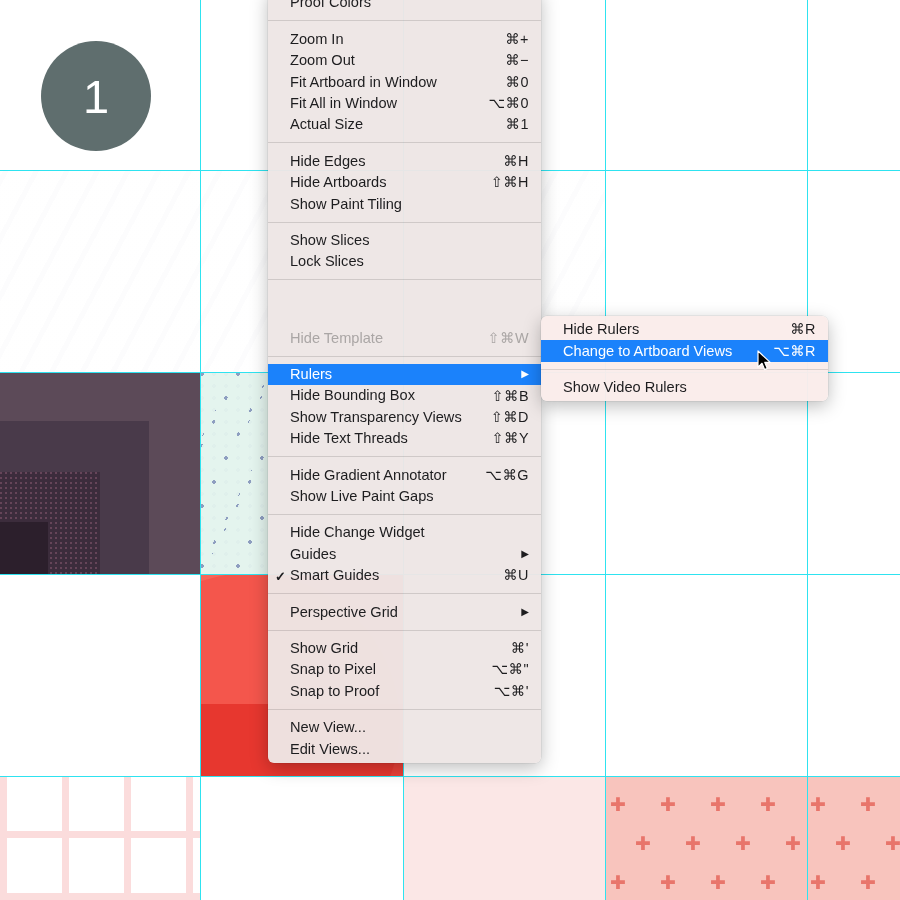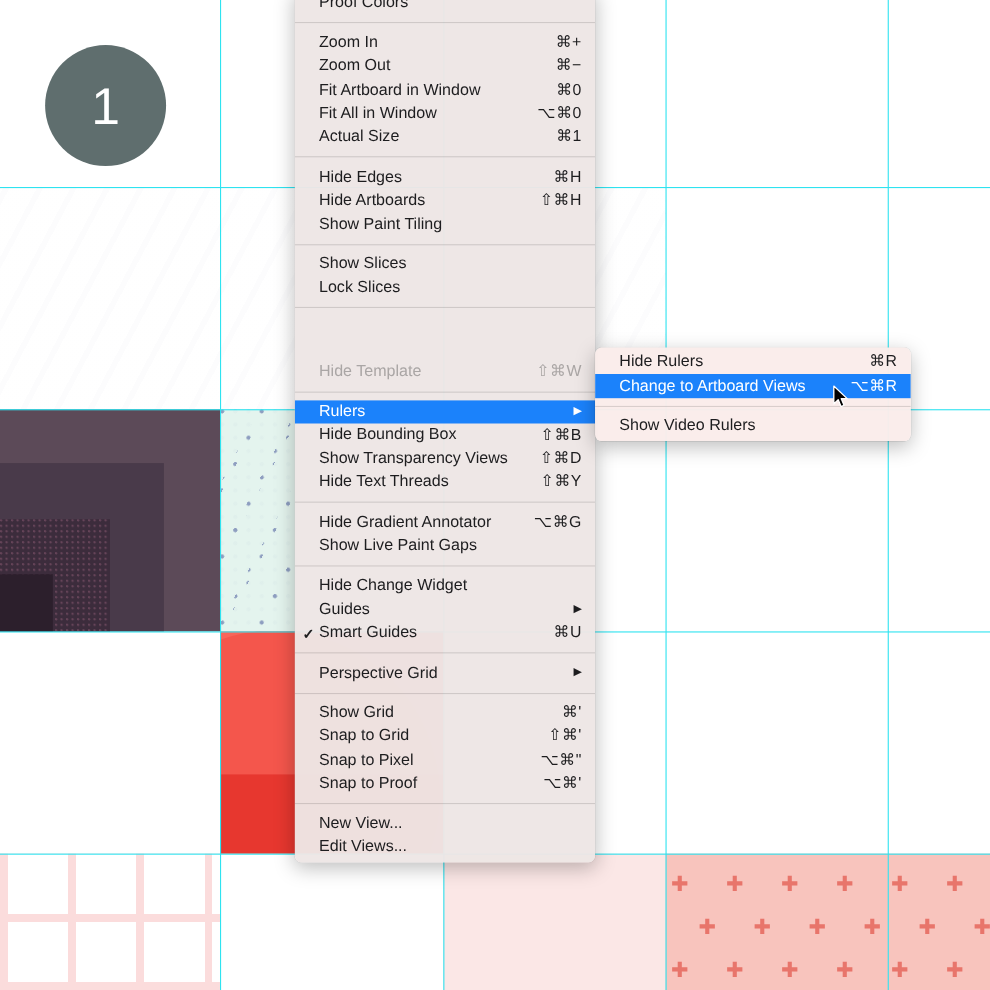--- a/index.html
+++ b/index.html
@@ -349,25 +349,20 @@
         </div>
       </div>
       <div class="sep"></div>
       <div class="grp">
         <div class="mi">
           <span class="lab">Show Grid</span>
           <span class="sp"></span>
           <span class="key">⌘'</span>
         </div>
         <div class="mi">
-          <span class="lab">Snap to Grid</span>
-          <span class="sp"></span>
-          <span class="key">⇧⌘'</span>
-        </div>
-        <div class="mi">
           <span class="lab">Snap to Pixel</span>
           <span class="sp"></span>
           <span class="key">⌥⌘"</span>
         </div>
         <div class="mi">
           <span class="lab">Snap to Proof</span>
           <span class="sp"></span>
           <span class="key">⌥⌘'</span>
         </div>
       </div>

